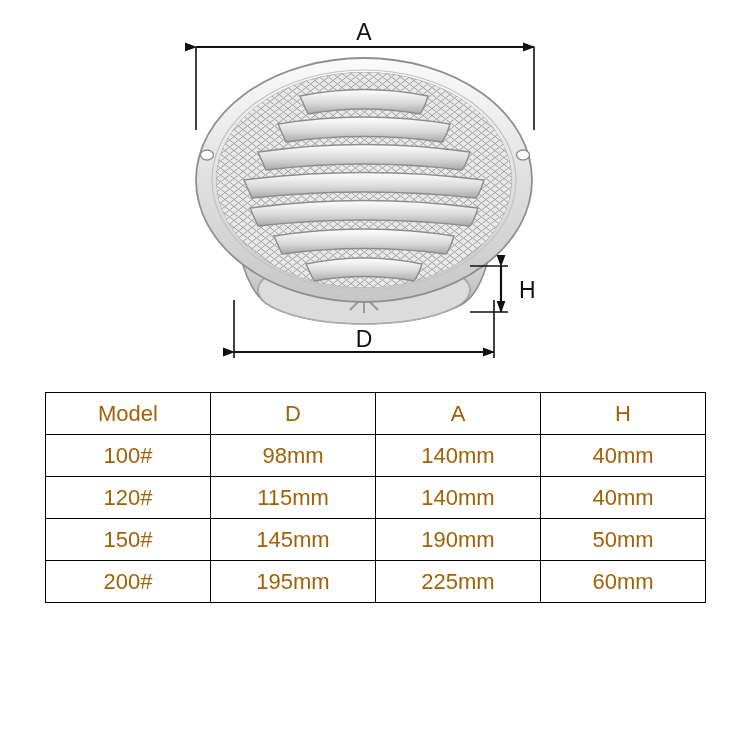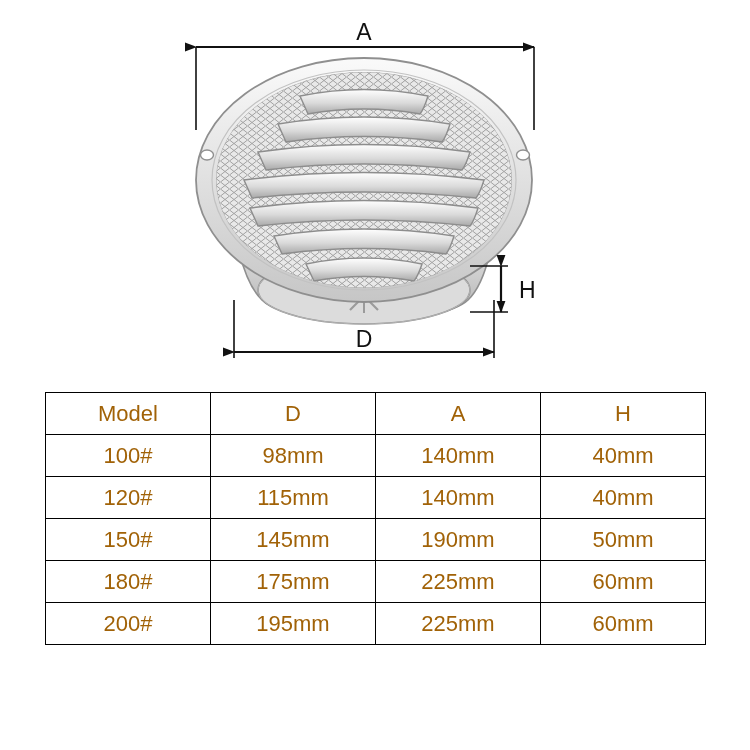--- a/index.html
+++ b/index.html
@@ -186,26 +186,20 @@
         <td>140mm</td>
         <td>40mm</td>
       </tr>
       <tr>
         <td>150#</td>
         <td>145mm</td>
         <td>190mm</td>
         <td>50mm</td>
       </tr>
       <tr>
-        <td>180#</td>
-        <td>175mm</td>
-        <td>225mm</td>
-        <td>60mm</td>
-      </tr>
-      <tr>
         <td>200#</td>
         <td>195mm</td>
         <td>225mm</td>
         <td>60mm</td>
       </tr>
     </tbody>
   </table>
 </div>
 
 </body></html>

